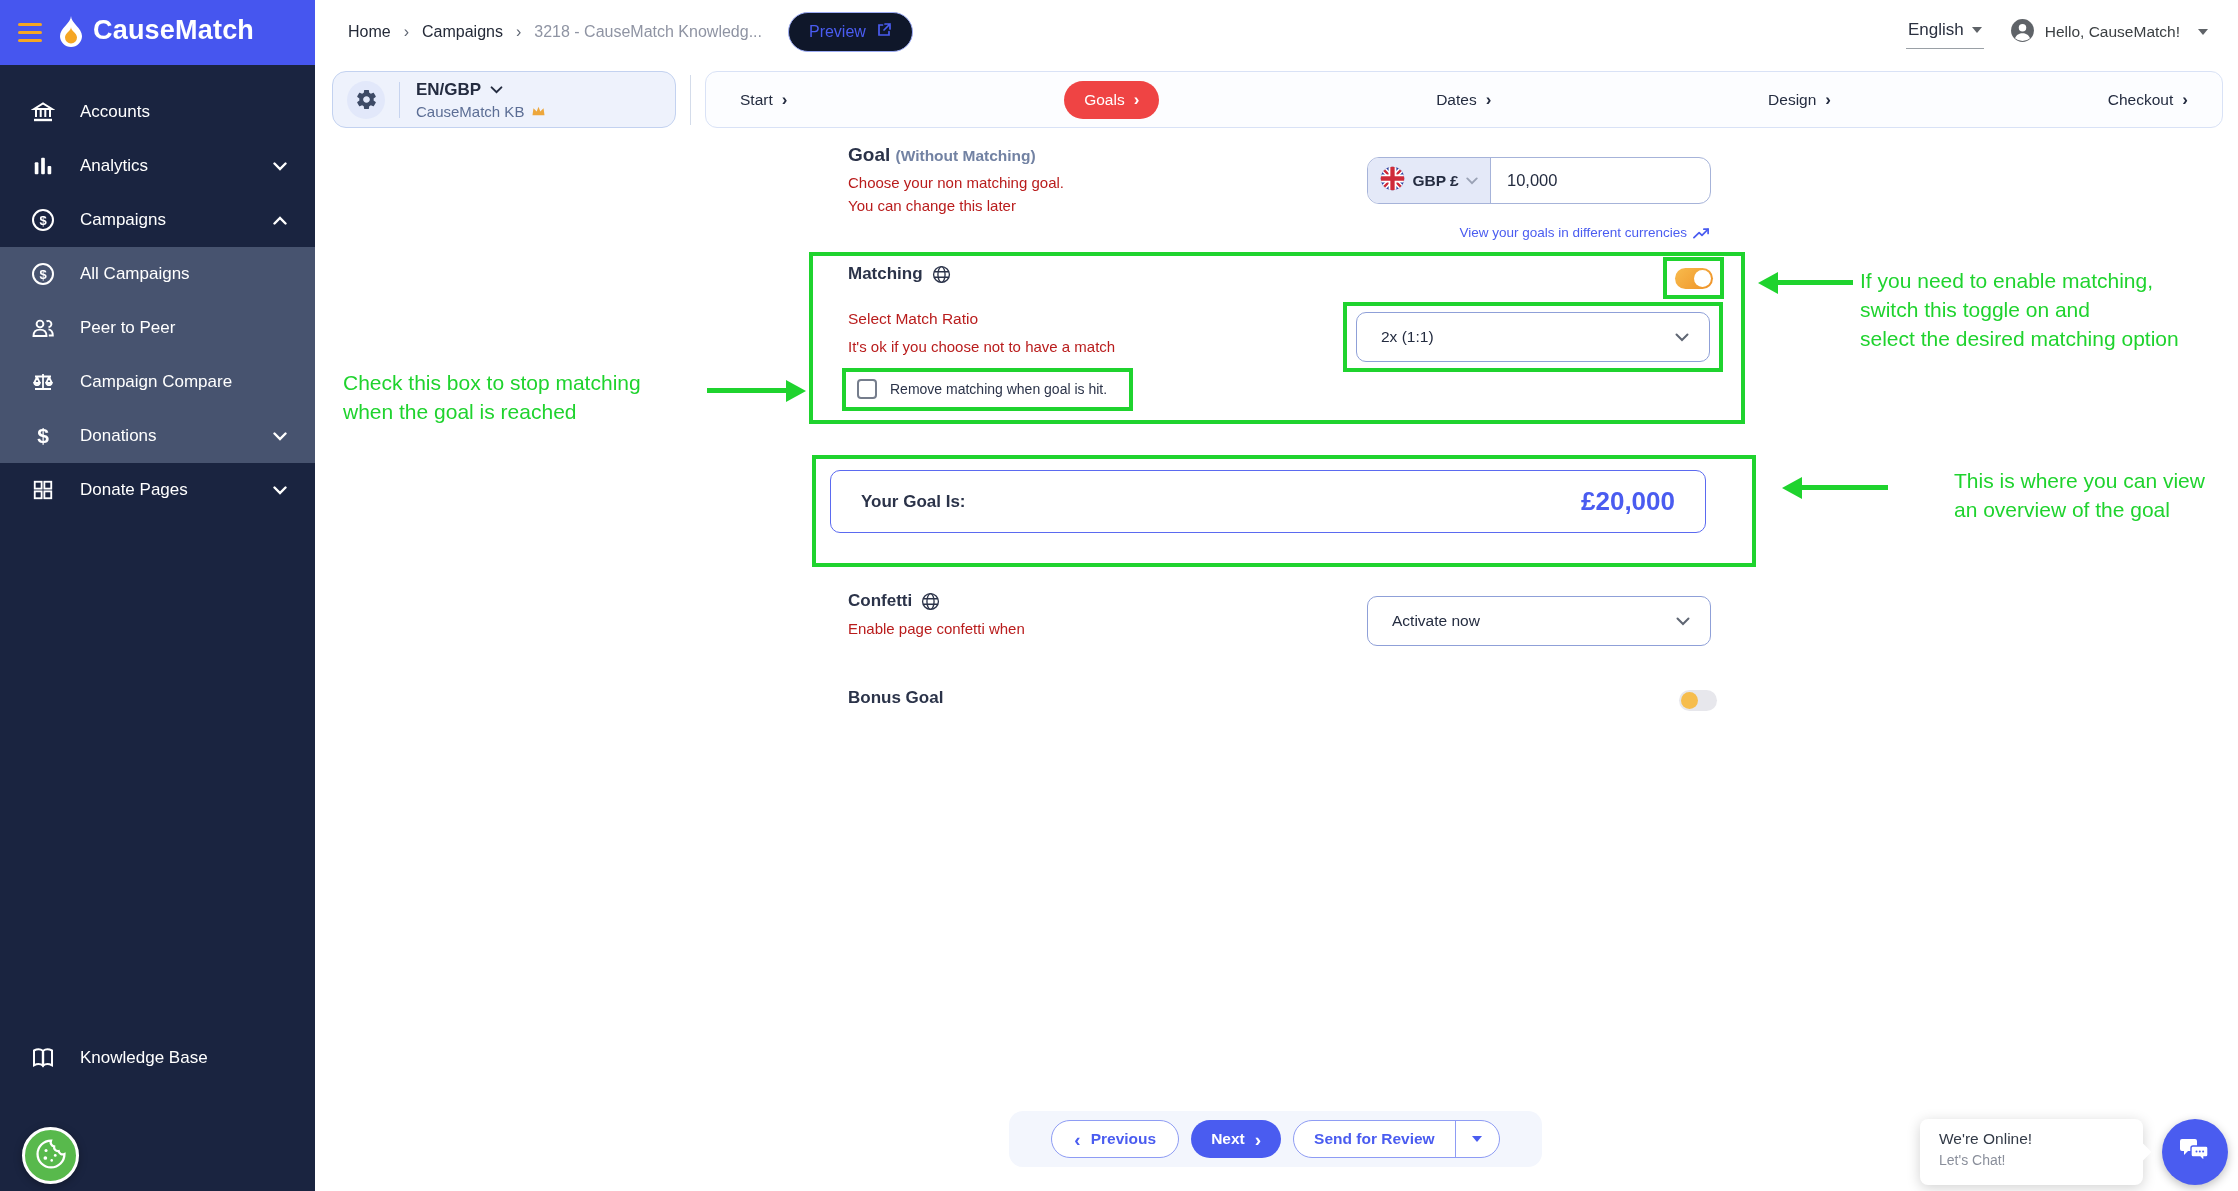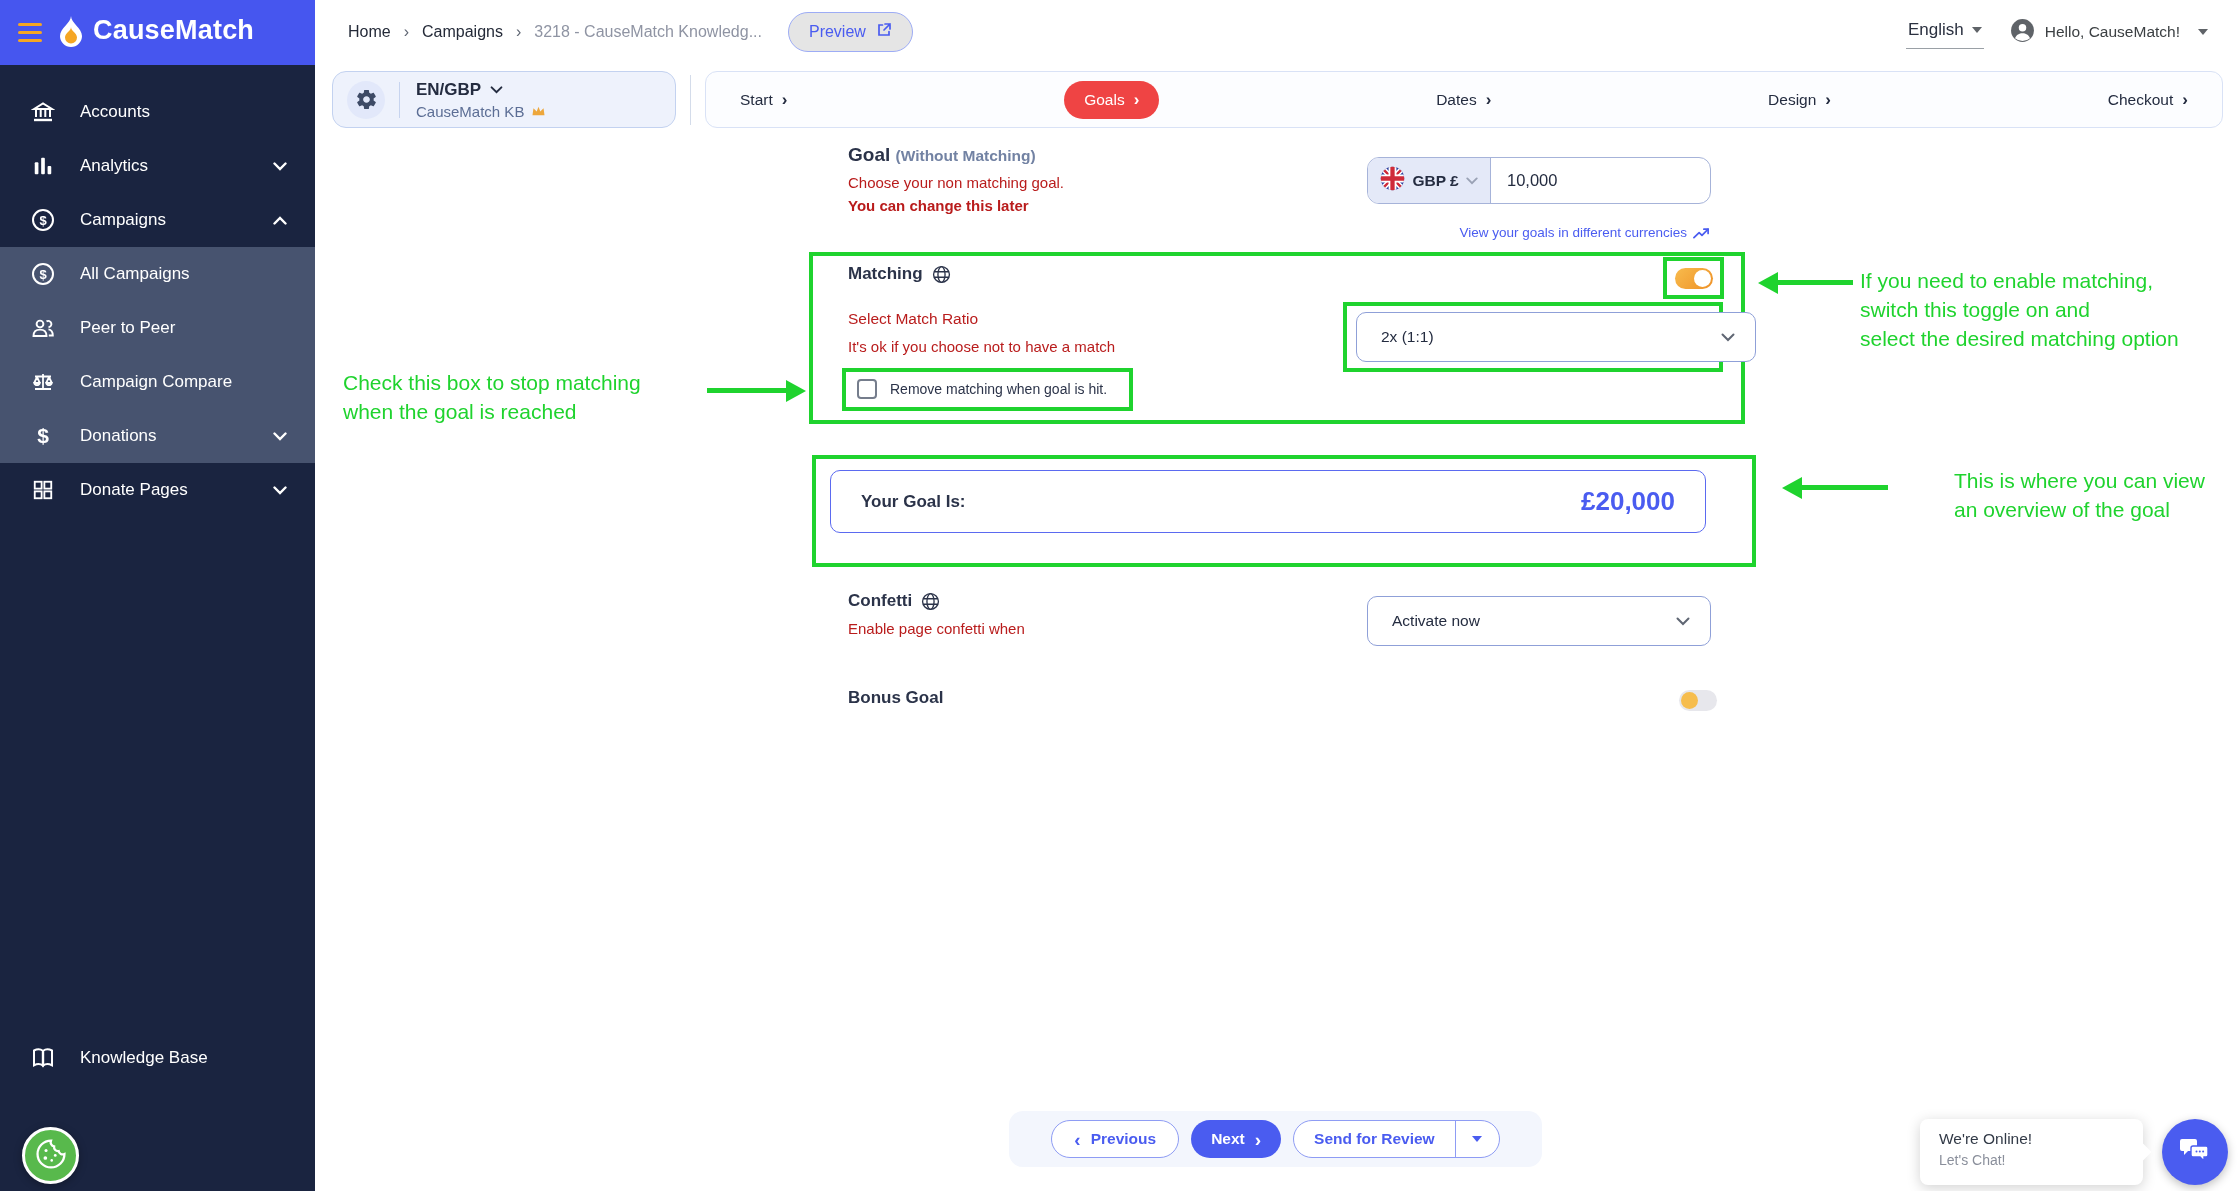--- a/index.html
+++ b/index.html
@@ -20,21 +20,21 @@
   .nav-item .chev { margin-left:auto; }
   .submenu-block { background:#47536f; }
   .kb-item { position:absolute; left:0; top:1031px; width:315px; }
 
   
   .main { position:absolute; left:315px; top:0; width:1923px; height:1191px; }
   .topbar { display:flex; align-items:center; height:64px; padding:0 30px 0 33px; }
   .crumb { font-size:16px; color:#242a38; }
   .crumb-sep { color:#5f6673; font-size:16px; margin:0 13px; }
   .crumb-muted { color:#8f94a3; }
-  .preview-btn { margin-left:26px; display:flex; align-items:center; gap:10px; height:40px; padding:0 20px; border:1.5px solid #9dacf5; border-radius:20px; color:#4a5cf0; font-size:16px; cursor:pointer; background:#e5e5e5; }
+  .preview-btn { margin-left:26px; display:flex; align-items:center; gap:10px; height:40px; padding:0 20px; border:1.5px solid #9dacf5; border-radius:20px; color:#4a5cf0; font-size:16px; cursor:pointer; background:#0f172a; }
   .top-right { margin-left:auto; display:flex; align-items:center; }
   .lang-select { display:flex; align-items:center; gap:8px; font-size:17px; color:#2b3140; border-bottom:1px solid #9aa0a6; padding:4px 2px 8px 2px; cursor:pointer; }
   .caret-down { width:0; height:0; border-left:5px solid transparent; border-right:5px solid transparent; border-top:6px solid #5f6368; }
   .user-chip { display:flex; align-items:center; gap:10px; margin-left:26px; font-size:15.5px; color:#3c4043; cursor:pointer; }
 
   .switch-card { position:absolute; left:17px; top:71px; width:344px; height:57px; background:#eef2fc; border:1px solid #c3d2f0; border-radius:14px; display:flex; align-items:center; padding:0 14px; cursor:pointer; }
   .gear-badge { width:38px; height:38px; border-radius:50%; background:#e2e8fa; display:flex; align-items:center; justify-content:center; }
   .switch-divider { width:1px; height:36px; background:#c7d4ef; margin:0 16px 0 14px; }
   .switch-locale { font-size:17px; font-weight:700; color:#242c40; display:flex; align-items:center; gap:9px; }
   .switch-name { font-size:15px; color:#5c6e95; font-weight:500; display:flex; align-items:center; gap:7px; margin-top:3px; }
@@ -318,21 +318,21 @@
           <span>Checkout</span>
           <span class="sc">›</span>
         </div>
     </div>
 
     <div class="sec-title" style="left:533px; top:144px;">
       <span>Goal</span>
       <span class="suffix"> <span>(Without Matching)</span></span>
     </div>
     <div class="sec-text" style="left:533px; top:174px;">Choose your non matching goal.</div>
-    <div class="sec-text" style="left:533px; top:197px;font-weight:bold;">You can change this later</div>
+    <div class="sec-text" style="left:533px; top:197px;">You can change this later</div>
 
     <div class="currency-input">
       <div class="currency-left">
         <span>
           <svg width="25" height="25" viewBox="0 0 32 32">
               <defs>
                 <clipPath id="fc">
                   <circle cx="16" cy="16" r="15"></circle>
                 </clipPath>
               </defs>
@@ -373,21 +373,21 @@
 
     <div class="gbox" style="left:1348px; top:257px; width:61px; height:42px;"></div>
     <div class="toggle on" style="position:absolute; left:1360px; top:268px;">
         <span class="knob"></span>
       </div>
 
     <div class="sec-text" style="left:533px; top:310px; font-size:15.5px;">Select Match Ratio</div>
     <div class="sec-text" style="left:533px; top:338px;">It's ok if you choose not to have a match</div>
 
     <div class="gbox" style="left:1028px; top:302px; width:380px; height:70px;"></div>
-    <div class="dropdown" style="left:1041px; top:312px; width:400px; height:50px;">
+    <div class="dropdown" style="left:1041px; top:312px; width:354px; height:50px;">
       <span>2x (1:1)</span>
       <span class="dd-chev">
         <svg width="14" height="9" viewBox="0 0 14 9" fill="none" stroke="#5f6673" stroke-width="2" stroke-linecap="round">
             <path d="M1.5 1.5 L7 7 L12.5 1.5"></path>
           </svg>
       </span>
     </div>
 
     <div class="gbox" style="left:527px; top:368px; width:291px; height:43px;"></div>
     <div class="checkbox-row" style="left:542px; top:379px;">

